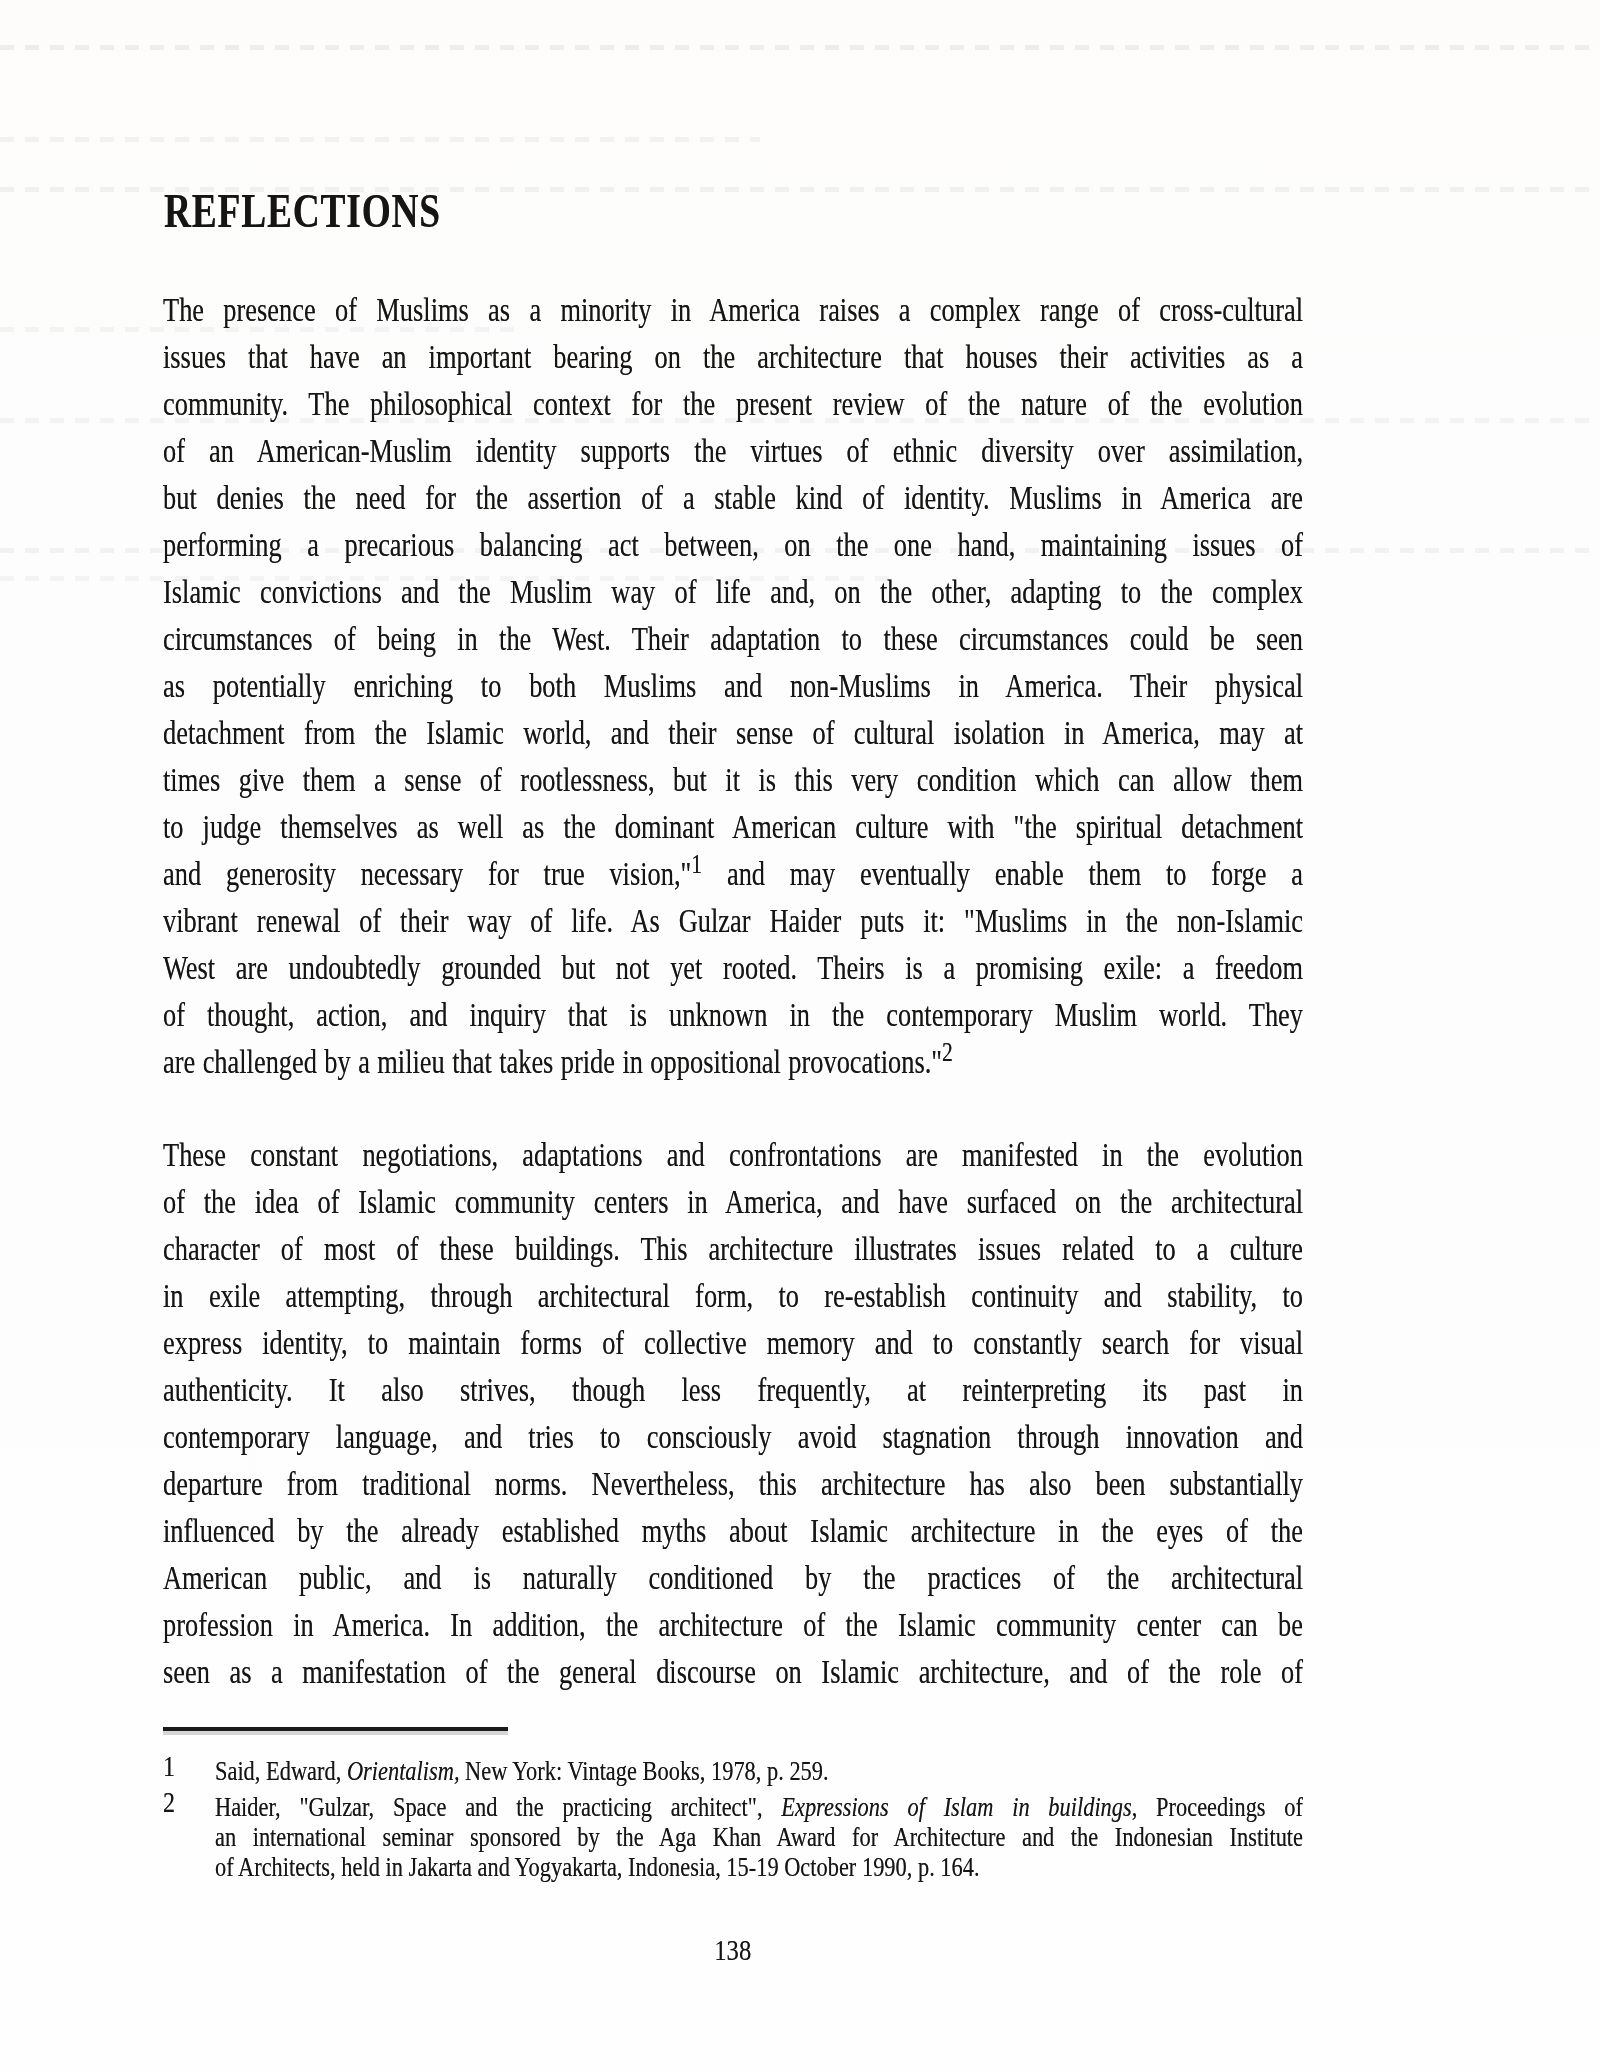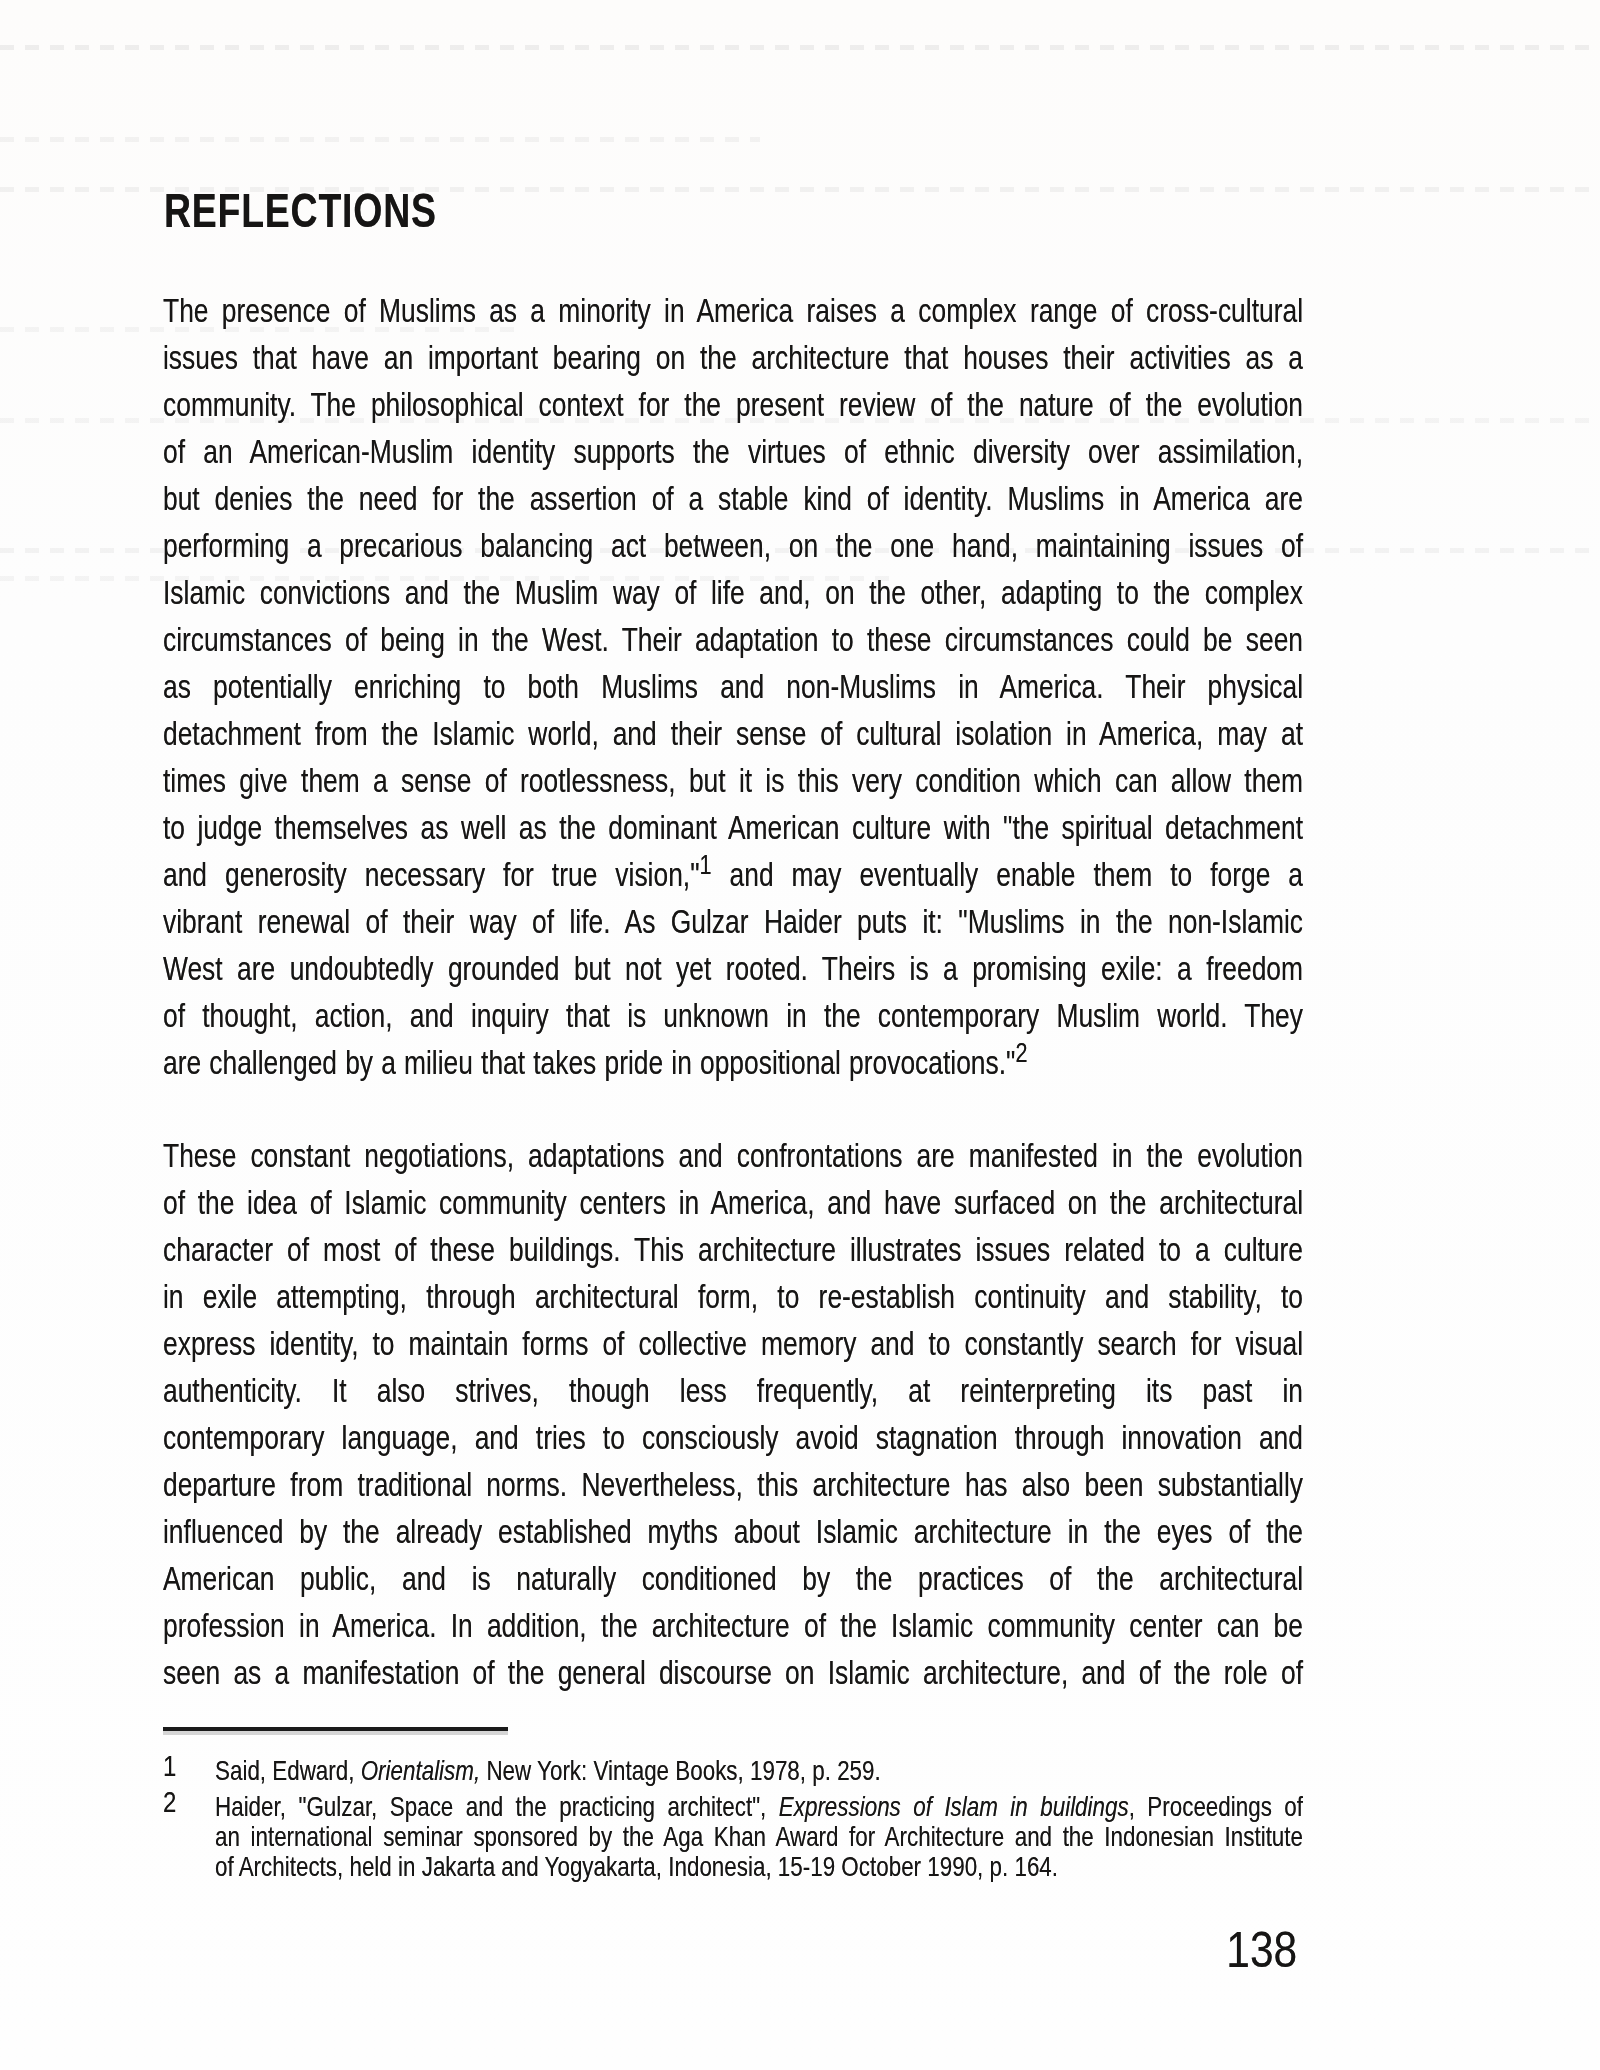--- a/index.html
+++ b/index.html
@@ -7,21 +7,21 @@
     background: #ffffff;
   }
   .page {
     position: relative;
     width: 1600px;
     height: 2070px;
     margin: 0 auto;
     background: linear-gradient(180deg, #fdfcfb 0%, #fdfdfd 30%, #fefefe 100%);
     overflow: hidden;
     color: #161514;
-    font-family: Liberation Sans, sans-serif;
+    font-family: Liberation Serif, serif;
     text-shadow: 0 0 0.6px rgba(10,10,10,0.55);
   }
   
   .artifact {
     position: absolute;
     left: 0;
     height: 5px;
     background: repeating-linear-gradient(90deg, rgba(185,185,185,0.40) 0 14px, transparent 14px 25px);
     pointer-events: none;
   }
@@ -91,22 +91,22 @@
     line-height: 30px;
     text-align: justify;
     text-align-last: justify;
   }
   .fn-line.no-stretch { text-align-last: left; }
   .page-num {
     position: absolute;
     left: 163px;
     top: 1930px;
     width: 1140px;
-    text-align: right;
-    font-size: 50px;
+    text-align: center;
+    font-size: 29px;
     line-height: 40px;
   }
   .page-num .pn-inner {
     display: inline-block;
     transform: scaleX(0.85);
     transform-origin: 50% 50%;
   }
   i { font-style: italic; }
 </style>
 </head>

